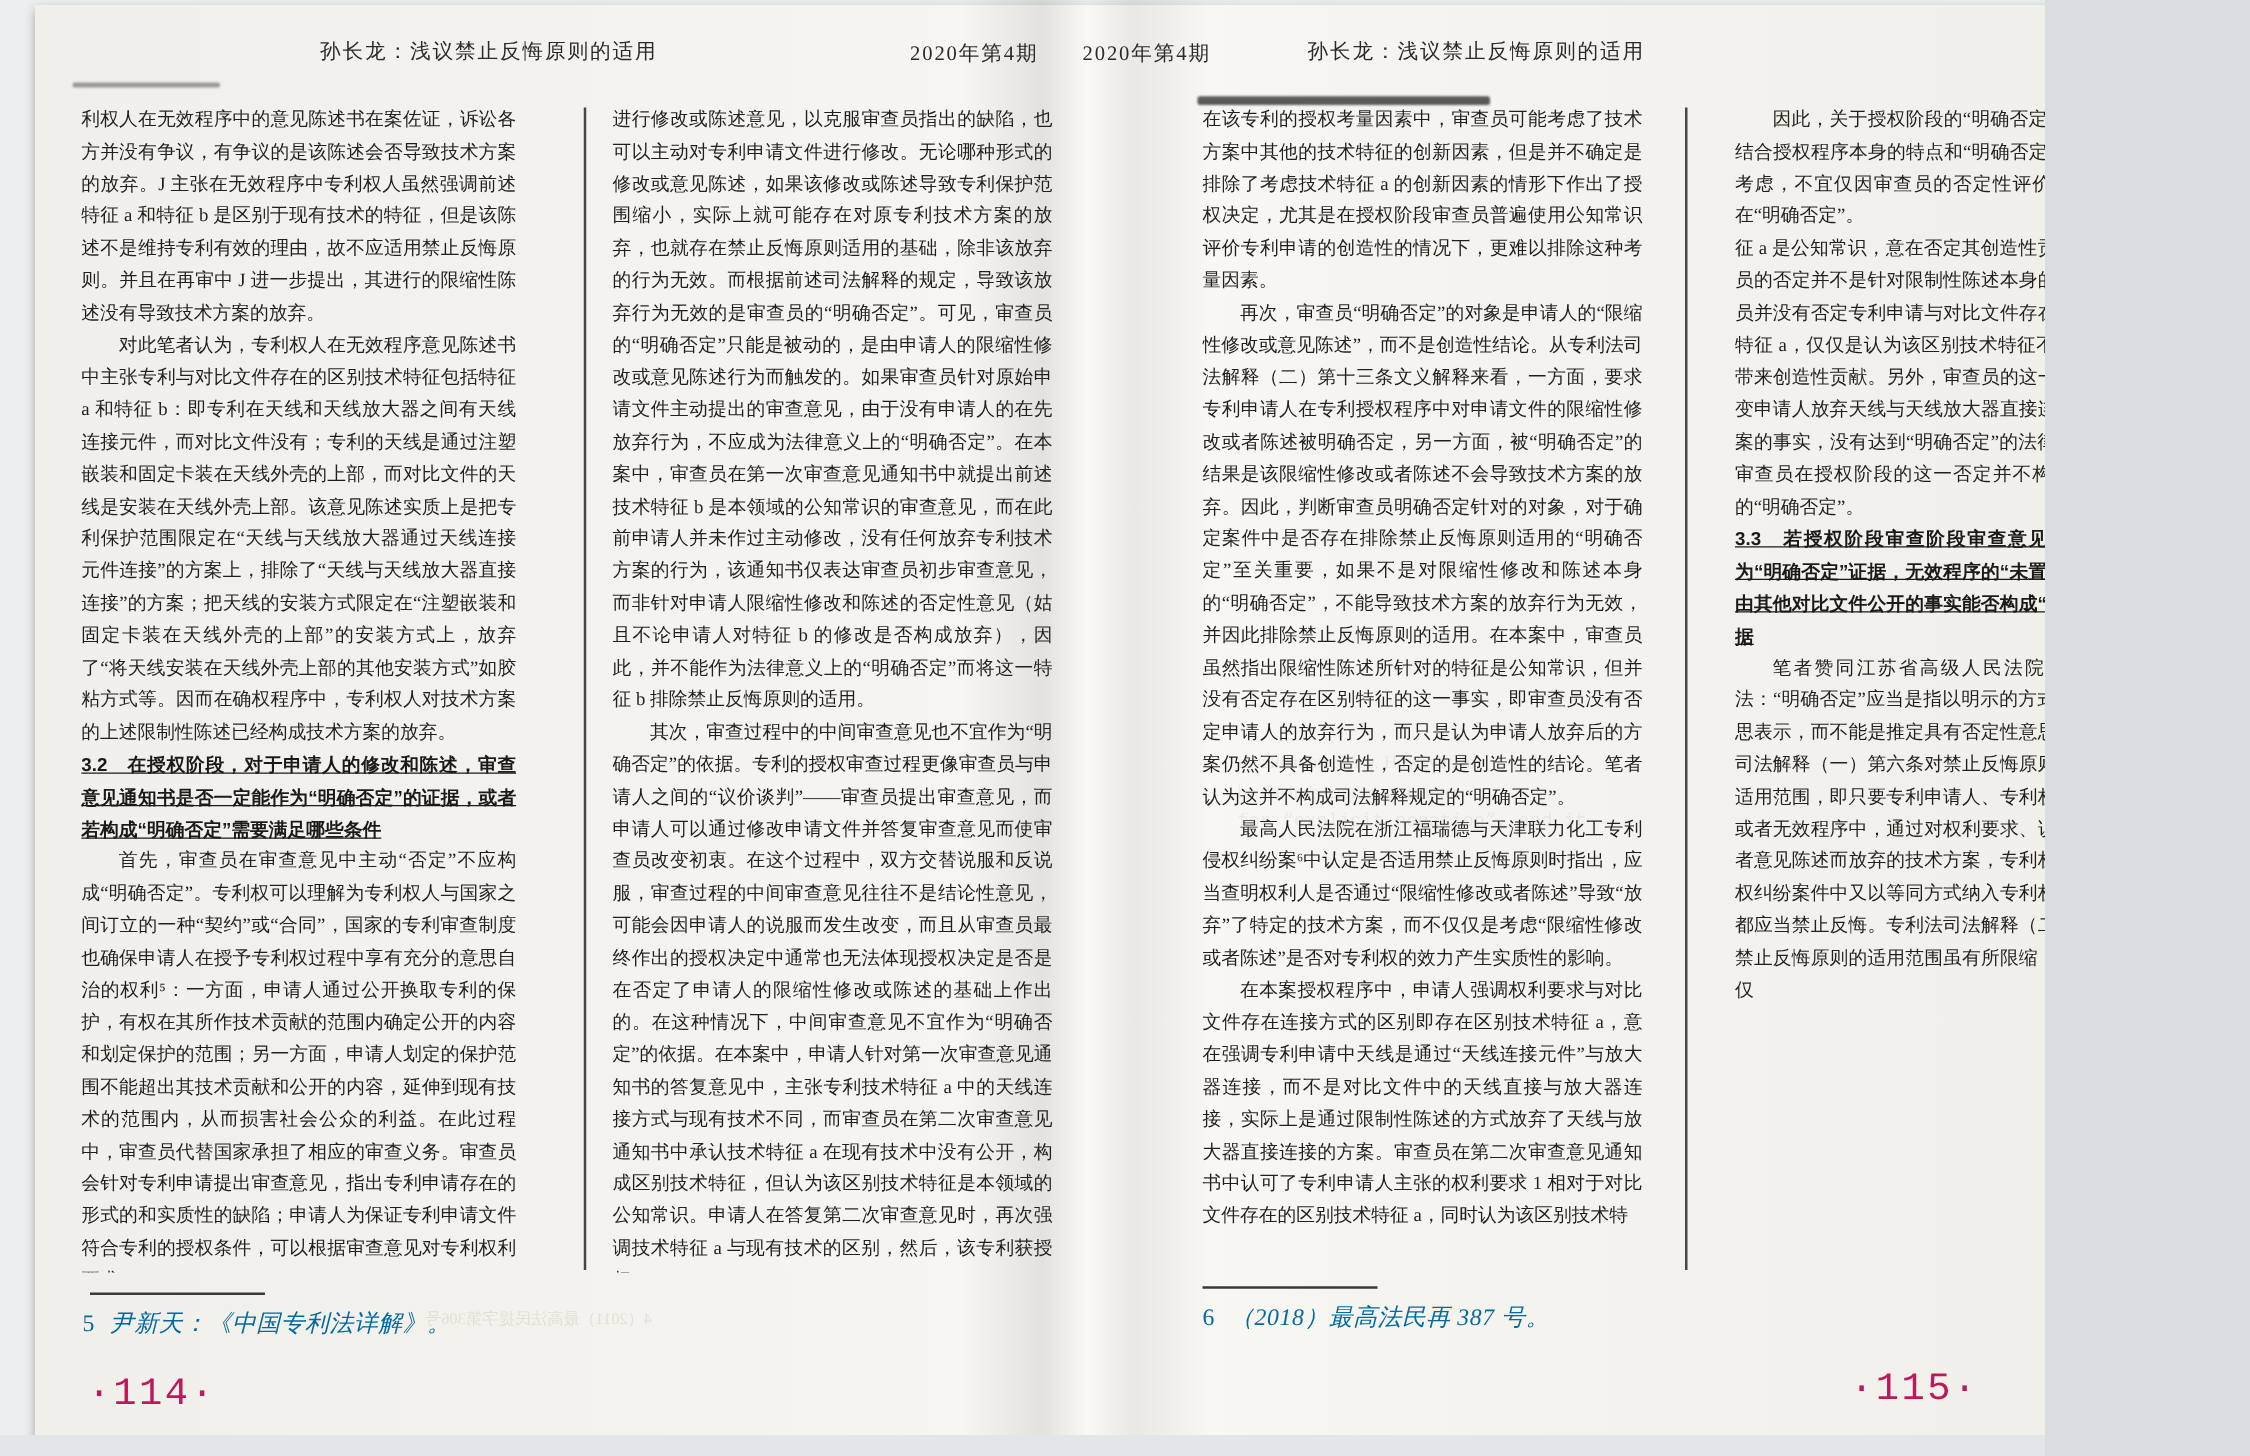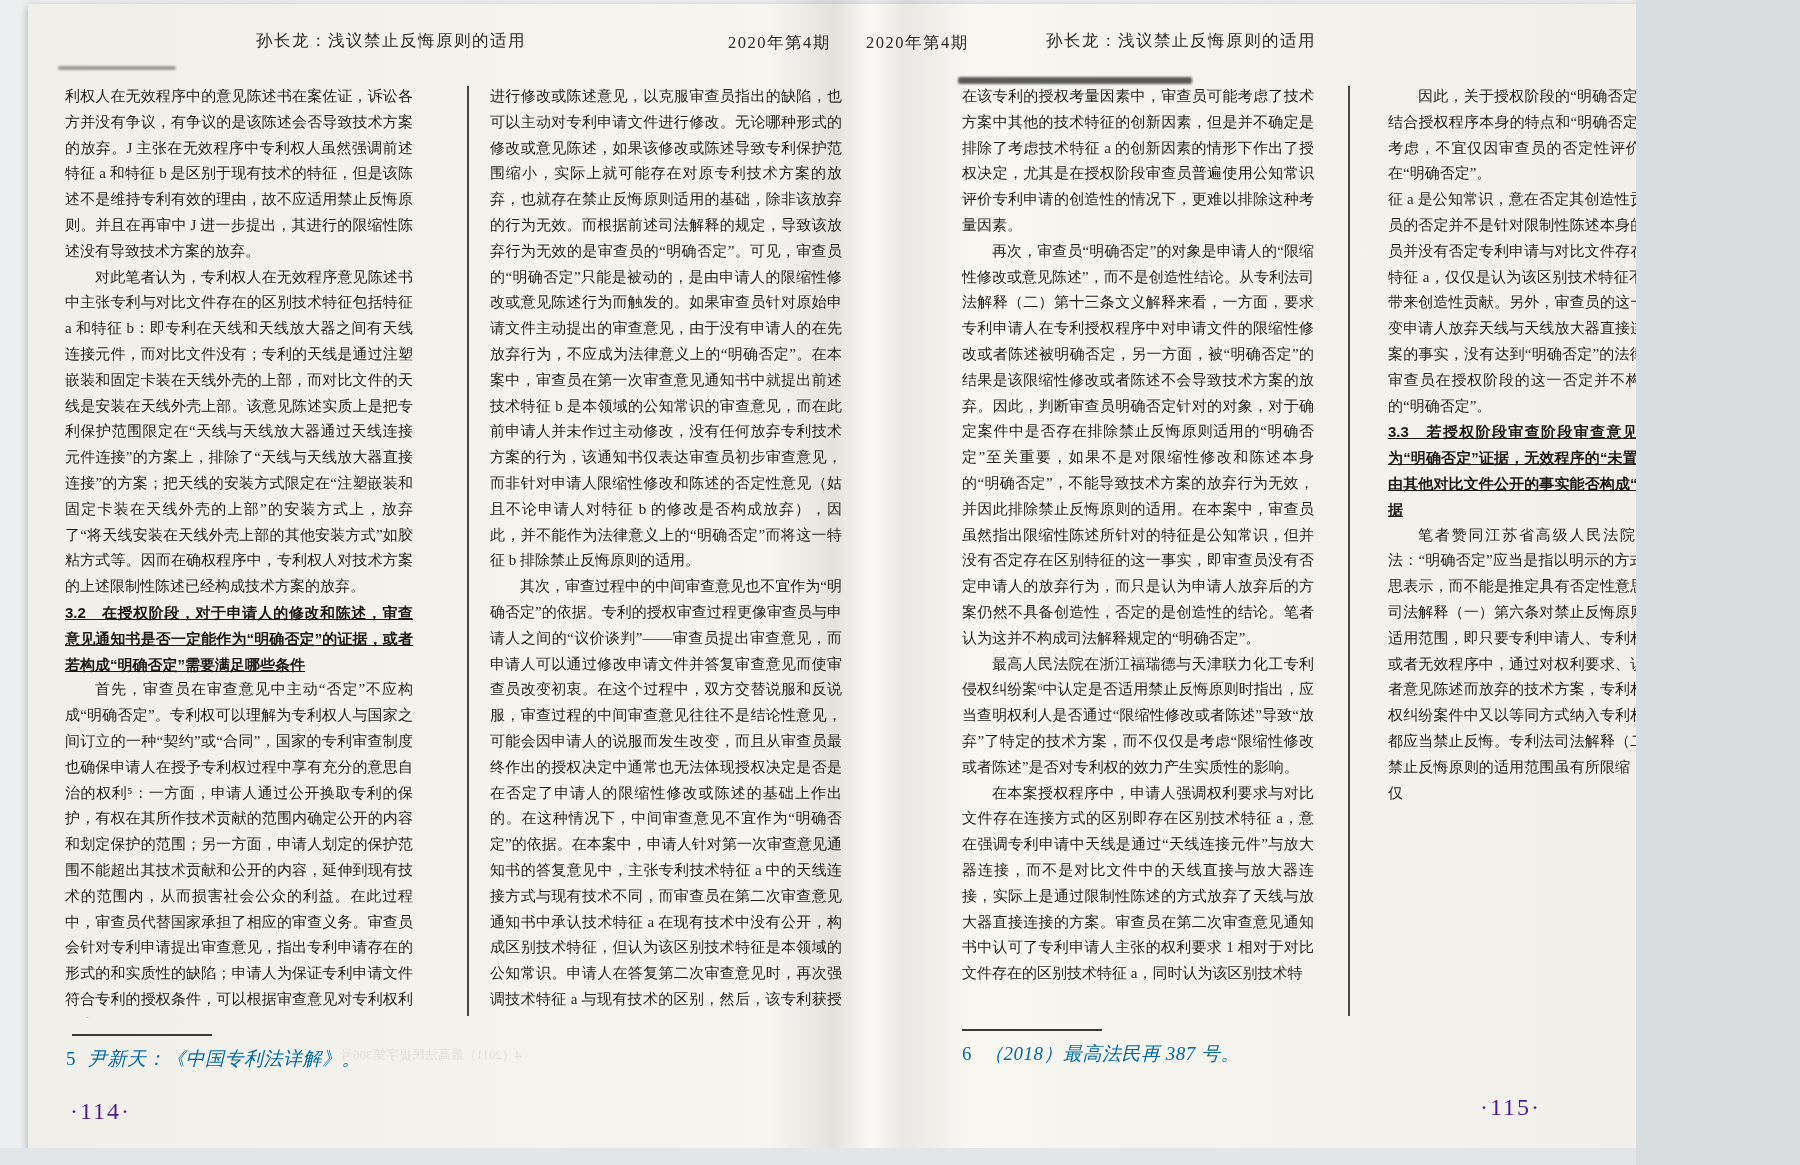--- a/index.html
+++ b/index.html
@@ -17,22 +17,22 @@
   .col{position:absolute;top:84px;height:934px;overflow:hidden;
        font-size:15px;line-height:25.8px;text-align:justify;text-justify:inter-ideograph;word-break:break-all;color:#221f1b;}
   .para{margin:0;}
   .para.indent{text-indent:2em;}
   .para.heading{font-weight:700;font-family:"Liberation Sans","DejaVu Sans",sans-serif;color:#1c1a17;text-decoration:underline;}
   .coldivider{position:absolute;top:86px;width:1.6px;height:930px;background:#4a4742;}
 
   .fnrule{position:absolute;height:2px;background:#3c3a36;}
   .footnote{position:absolute;font-size:19px;font-style:italic;letter-spacing:.5px;color:#0369a1;white-space:nowrap;}
   .footnote .fn-num{font-style:normal;margin-right:12px;}
-  .pagenum{position:absolute;font-size:24px;font-family:Liberation Serif, serif;
-           letter-spacing:2px;color:#4c1d95;}
+  .pagenum{position:absolute;font-size:31px;font-family:Liberation Mono, monospace;
+           letter-spacing:2px;color:#be185d;}
 
   .streak{position:absolute;background:#2f2f2f;opacity:.78;filter:blur(1px);border-radius:2px;}
   .bleed-mirror{position:absolute;transform:scaleX(-1);font-size:13px;color:#857f72;opacity:.16;white-space:nowrap;}
   .bleed-en{position:absolute;font-size:15px;color:#7d8a96;opacity:.11;line-height:24px;white-space:nowrap;}
 </style>
 </head>
 <body>
 
 <div class="scan">
   <div class="spread"></div>

